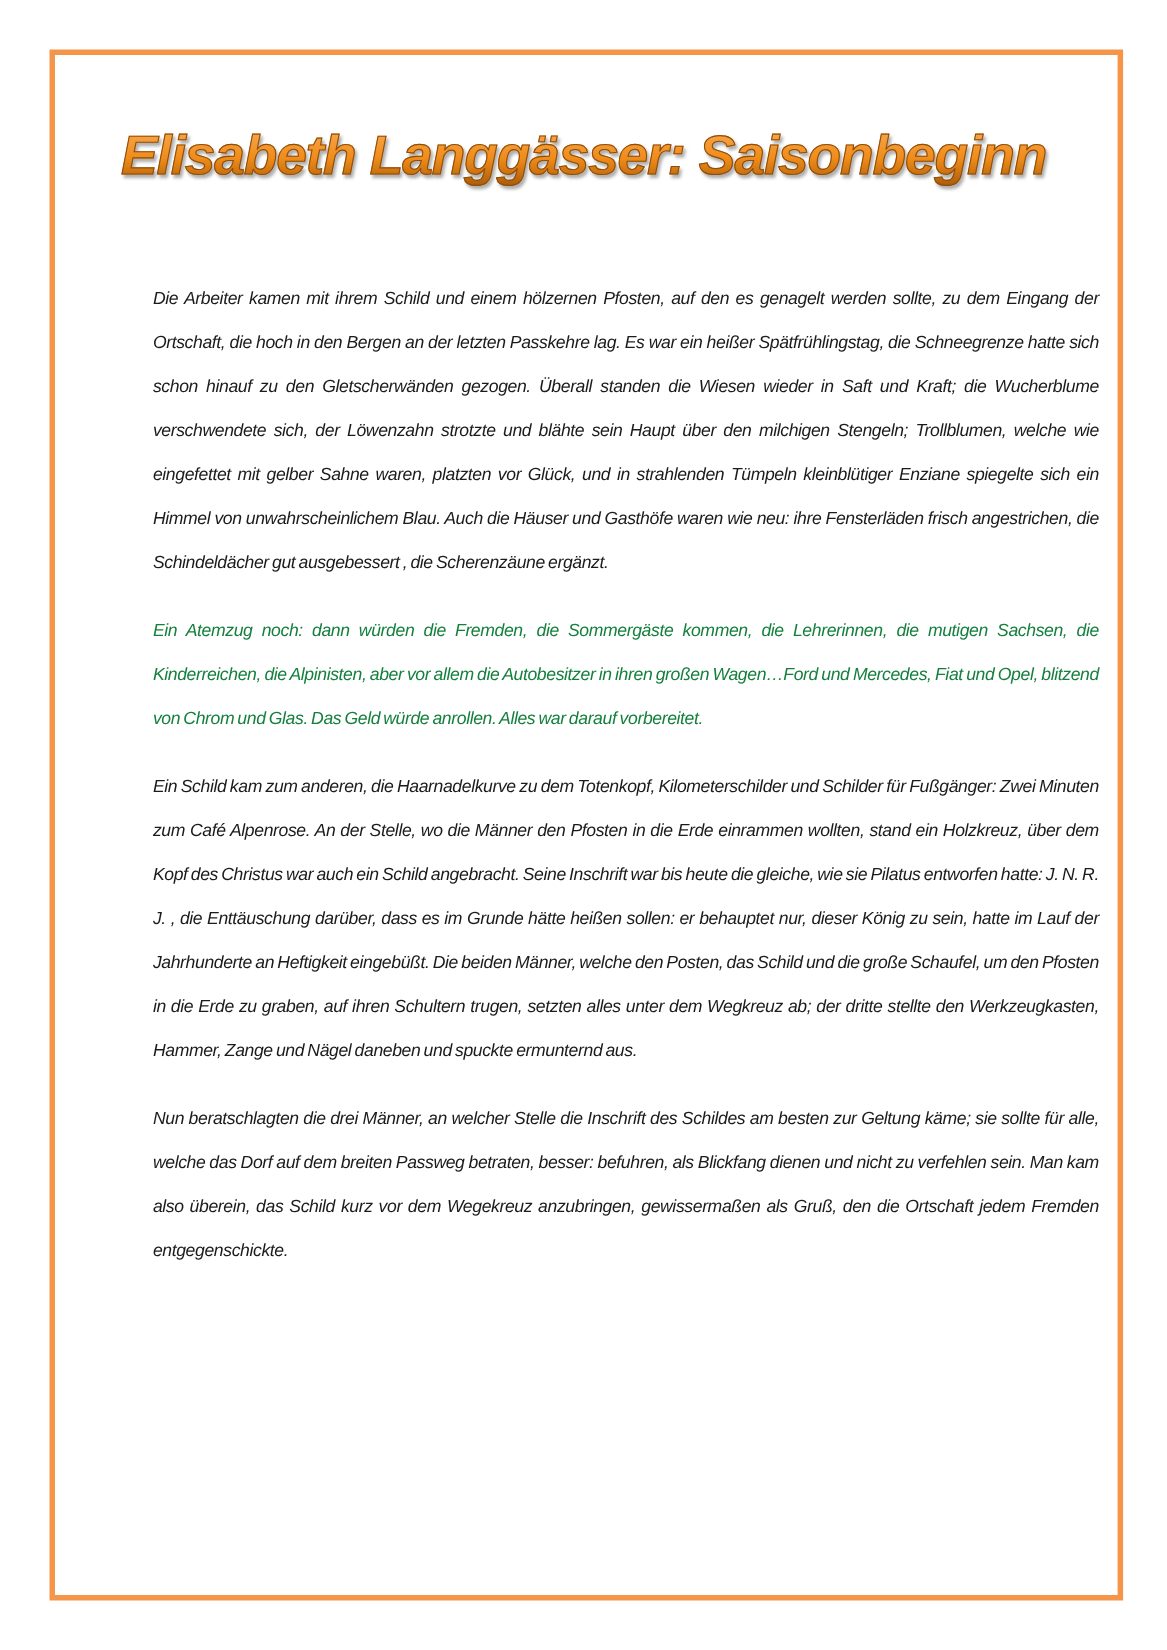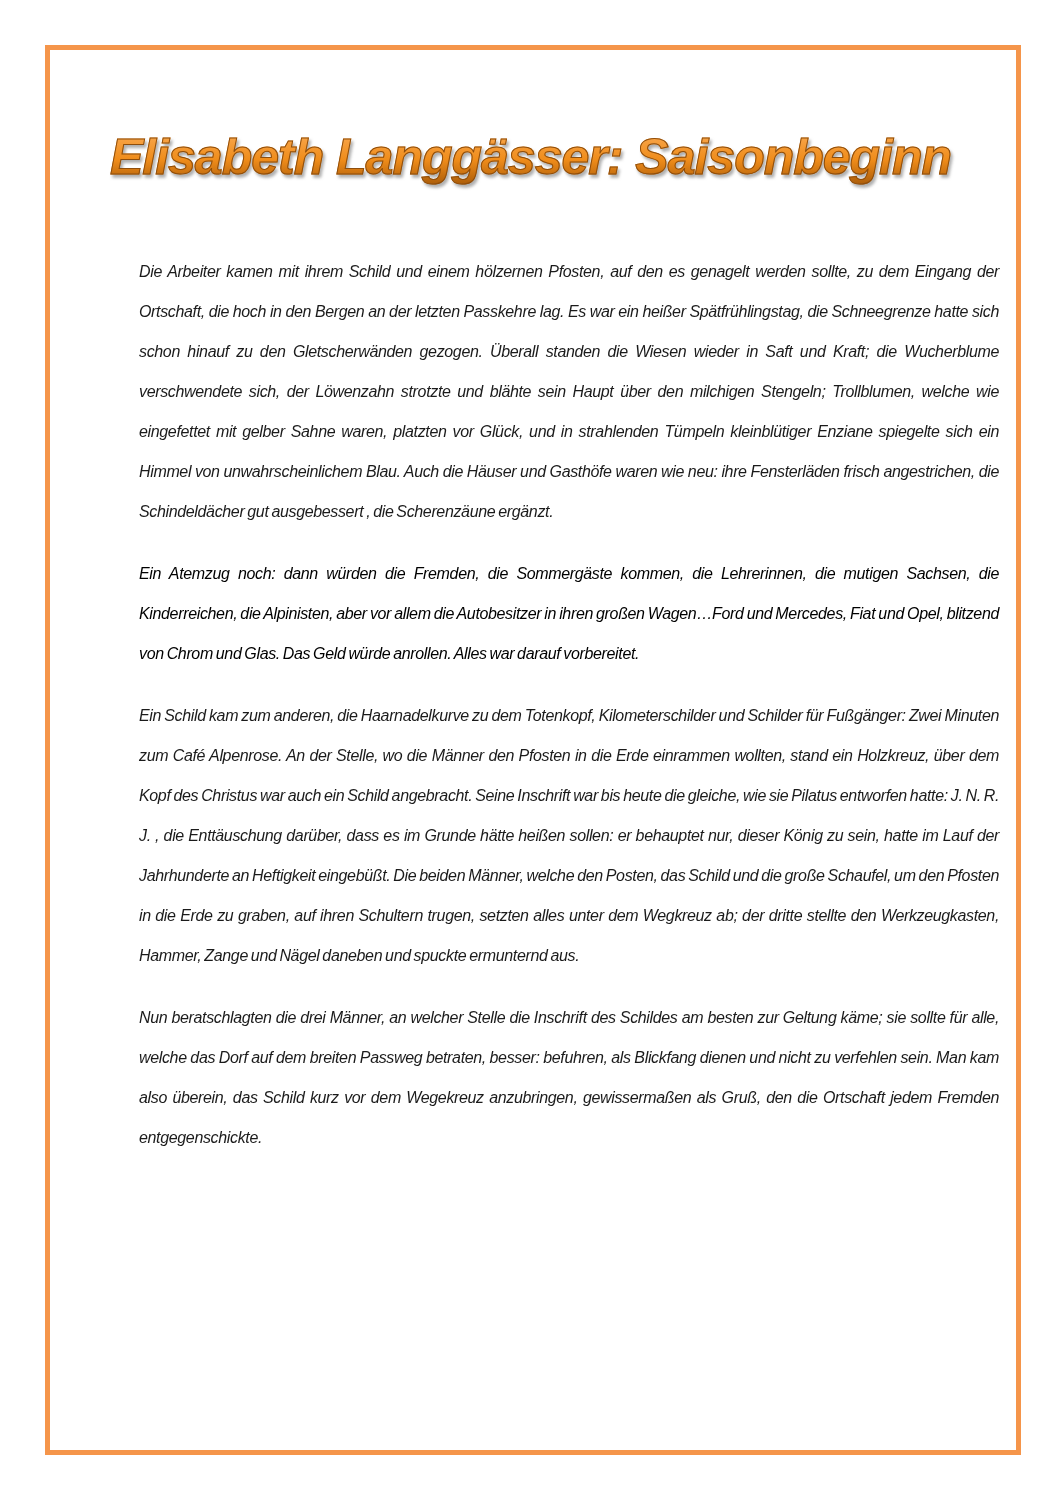--- a/index.html
+++ b/index.html
@@ -22,21 +22,21 @@
     width: 976px;
     height: 1410px;
     border: 5px solid #F5954A;
     box-sizing: border-box;
   }
   .doc-title {
     position: absolute;
     top: 112px;
     left: 0;
     right: 0;
-    margin: 16px;
+    margin: 0;
     text-align: center;
     font-family: "Liberation Sans", sans-serif;
     font-style: italic;
     font-weight: bold;
     font-size: 50px;
     letter-spacing: -1px;
     color: #E8820D; 
     white-space: nowrap;
   }
   @supports ((-webkit-background-clip: text) or (background-clip: text)) {
@@ -70,17 +70,17 @@
 </head>
 <body>
 
 <div class="page">
   <div class="page-frame" style="border-color: rgb(245, 149, 74);"></div>
 
   <h1 class="doc-title">Elisabeth Langgässer: Saisonbeginn</h1>
 
   <div class="doc-content">
     <p style="color: rgb(27, 27, 27);">Die Arbeiter kamen mit ihrem Schild und einem hölzernen Pfosten, auf den es genagelt werden sollte, zu dem Eingang der Ortschaft, die hoch in den Bergen an der letzten Passkehre lag. Es war ein heißer Spätfrühlingstag, die Schneegrenze hatte sich schon hinauf zu den Gletscherwänden gezogen. Überall standen die Wiesen wieder in Saft und Kraft; die Wucherblume verschwendete sich, der Löwenzahn strotzte und blähte sein Haupt über den milchigen Stengeln; Trollblumen, welche wie eingefettet mit gelber Sahne waren, platzten vor Glück, und in strahlenden Tümpeln kleinblütiger Enziane spiegelte sich ein Himmel von unwahrscheinlichem Blau. Auch die Häuser und Gasthöfe waren wie neu: ihre Fensterläden frisch angestrichen, die Schindeldächer gut ausgebessert , die Scherenzäune ergänzt.</p>
-    <p style="color: #000000;">Ein Atemzug noch: dann würden die Fremden, die Sommergäste kommen, die Lehrerinnen, die mutigen Sachsen, die Kinderreichen, die Alpinisten, aber vor allem die Autobesitzer in ihren großen Wagen…Ford und Mercedes, Fiat und Opel, blitzend von Chrom und Glas. Das Geld würde anrollen. Alles war darauf vorbereitet.</p>
+    <p style="color: #15803d;">Ein Atemzug noch: dann würden die Fremden, die Sommergäste kommen, die Lehrerinnen, die mutigen Sachsen, die Kinderreichen, die Alpinisten, aber vor allem die Autobesitzer in ihren großen Wagen…Ford und Mercedes, Fiat und Opel, blitzend von Chrom und Glas. Das Geld würde anrollen. Alles war darauf vorbereitet.</p>
     <p style="color: rgb(27, 27, 27);">Ein Schild kam zum anderen, die Haarnadelkurve zu dem Totenkopf, Kilometerschilder und Schilder für Fußgänger: Zwei Minuten zum Café Alpenrose. An der Stelle, wo die Männer den Pfosten in die Erde einrammen wollten, stand ein Holzkreuz, über dem Kopf des Christus war auch ein Schild angebracht. Seine Inschrift war bis heute die gleiche, wie sie Pilatus entworfen hatte: J. N. R. J. , die Enttäuschung darüber, dass es im Grunde hätte heißen sollen: er behauptet nur, dieser König zu sein, hatte im Lauf der Jahrhunderte an Heftigkeit eingebüßt. Die beiden Männer, welche den Posten, das Schild und die große Schaufel, um den Pfosten in die Erde zu graben, auf ihren Schultern trugen, setzten alles unter dem Wegkreuz ab; der dritte stellte den Werkzeugkasten, Hammer, Zange und Nägel daneben und spuckte ermunternd aus.</p>
     <p style="color: rgb(27, 27, 27);">Nun beratschlagten die drei Männer, an welcher Stelle die Inschrift des Schildes am besten zur Geltung käme; sie sollte für alle, welche das Dorf auf dem breiten Passweg betraten, besser: befuhren, als Blickfang dienen und nicht zu verfehlen sein. Man kam also überein, das Schild kurz vor dem Wegekreuz anzubringen, gewissermaßen als Gruß, den die Ortschaft jedem Fremden entgegenschickte.</p>
   </div>
 </div>
 
 </body></html>

